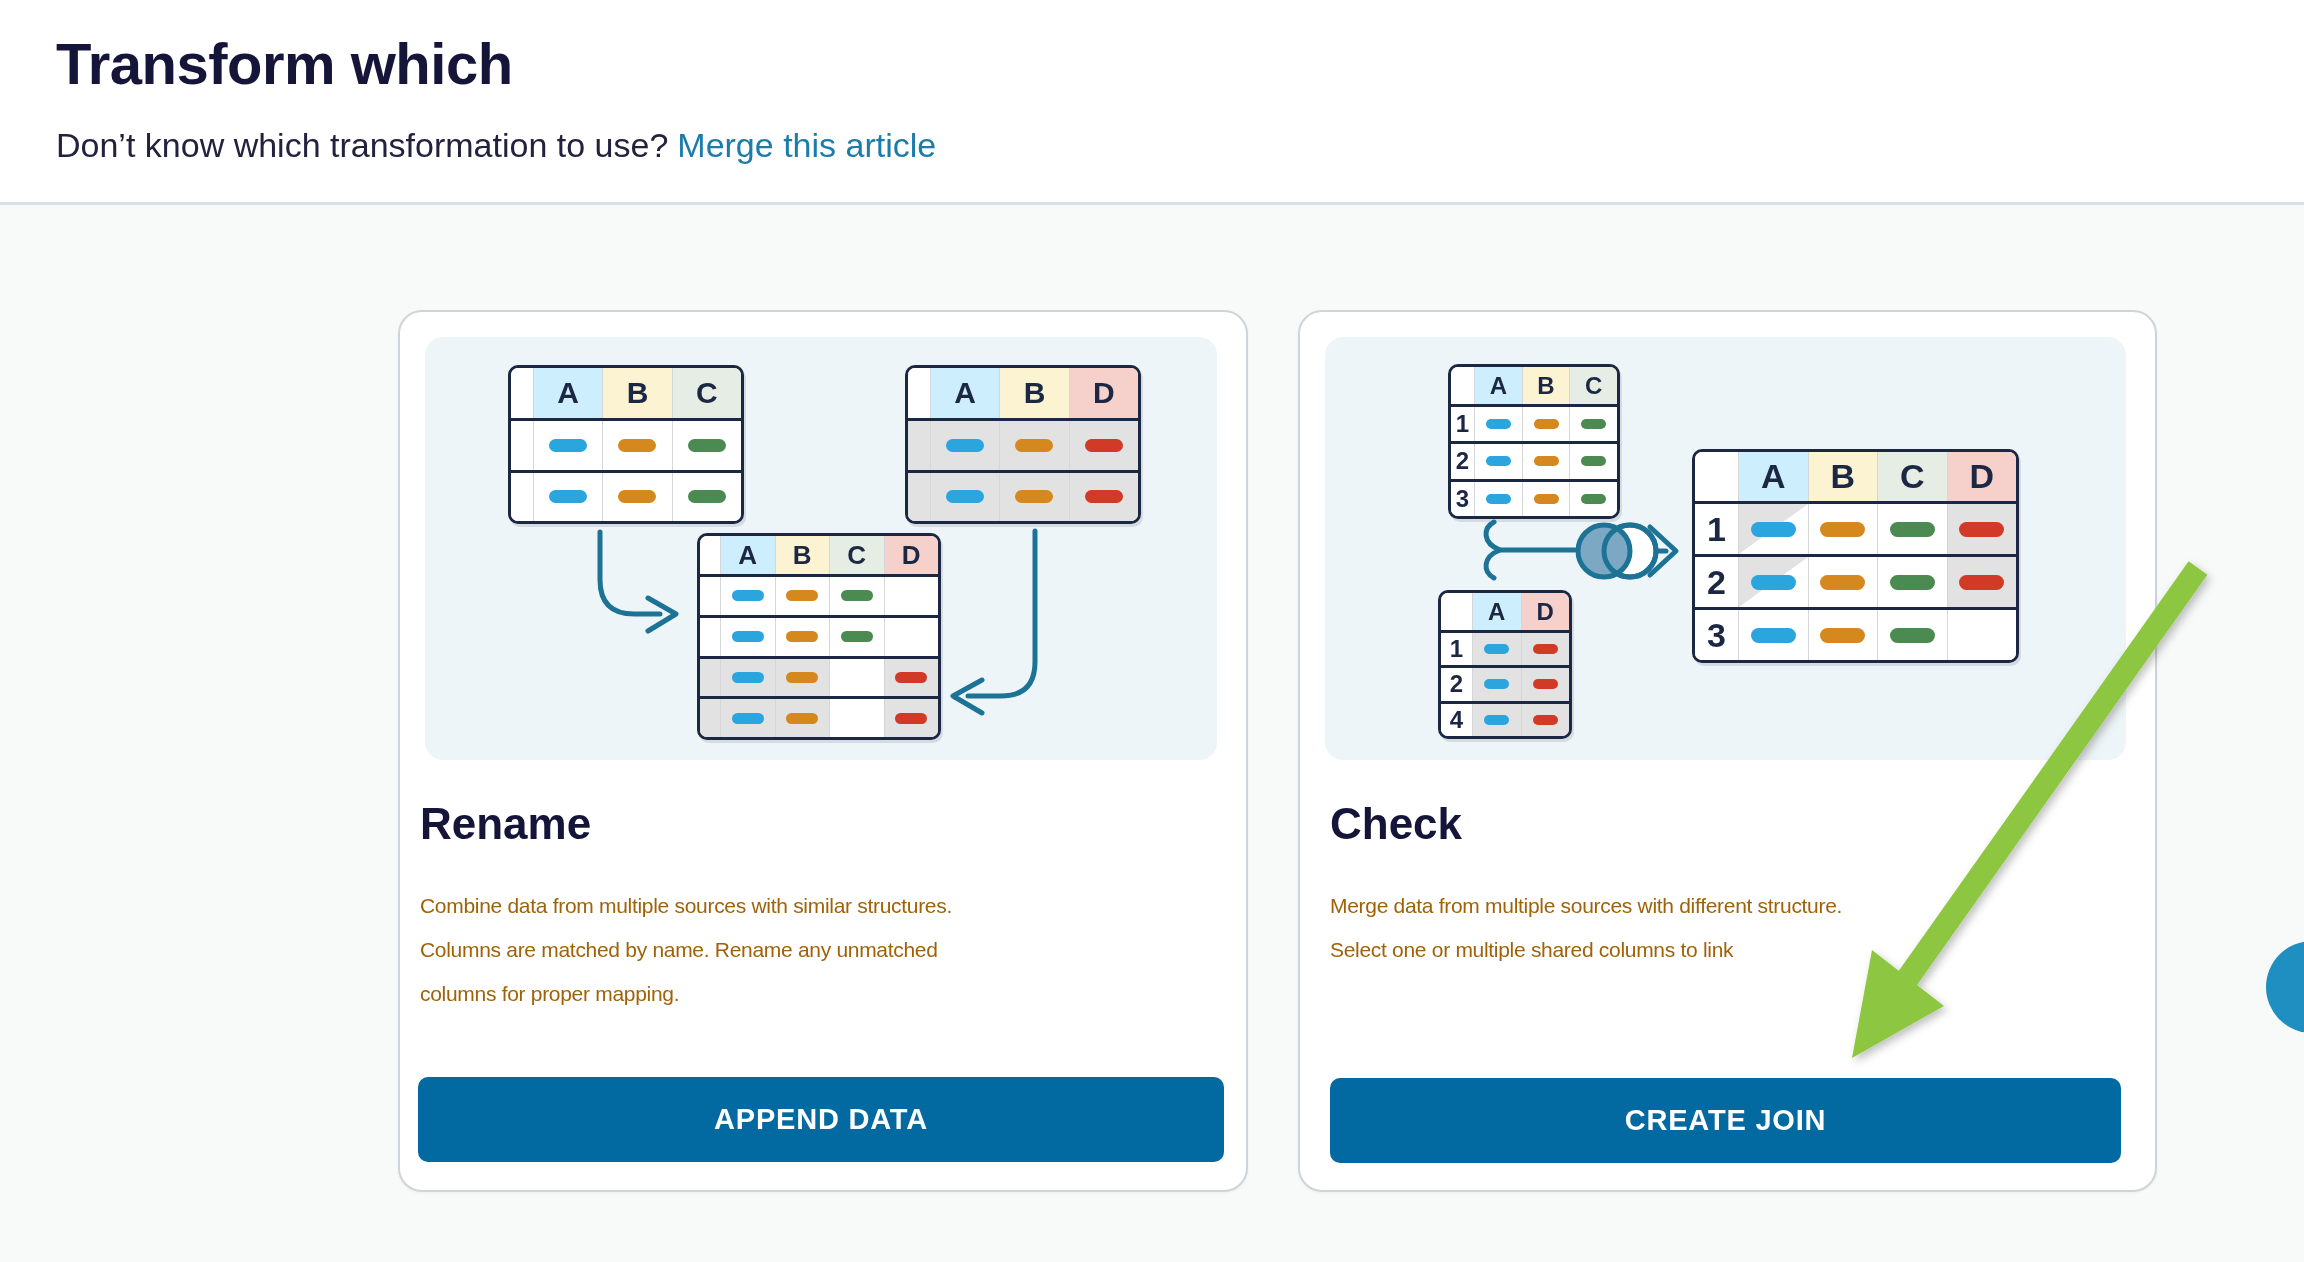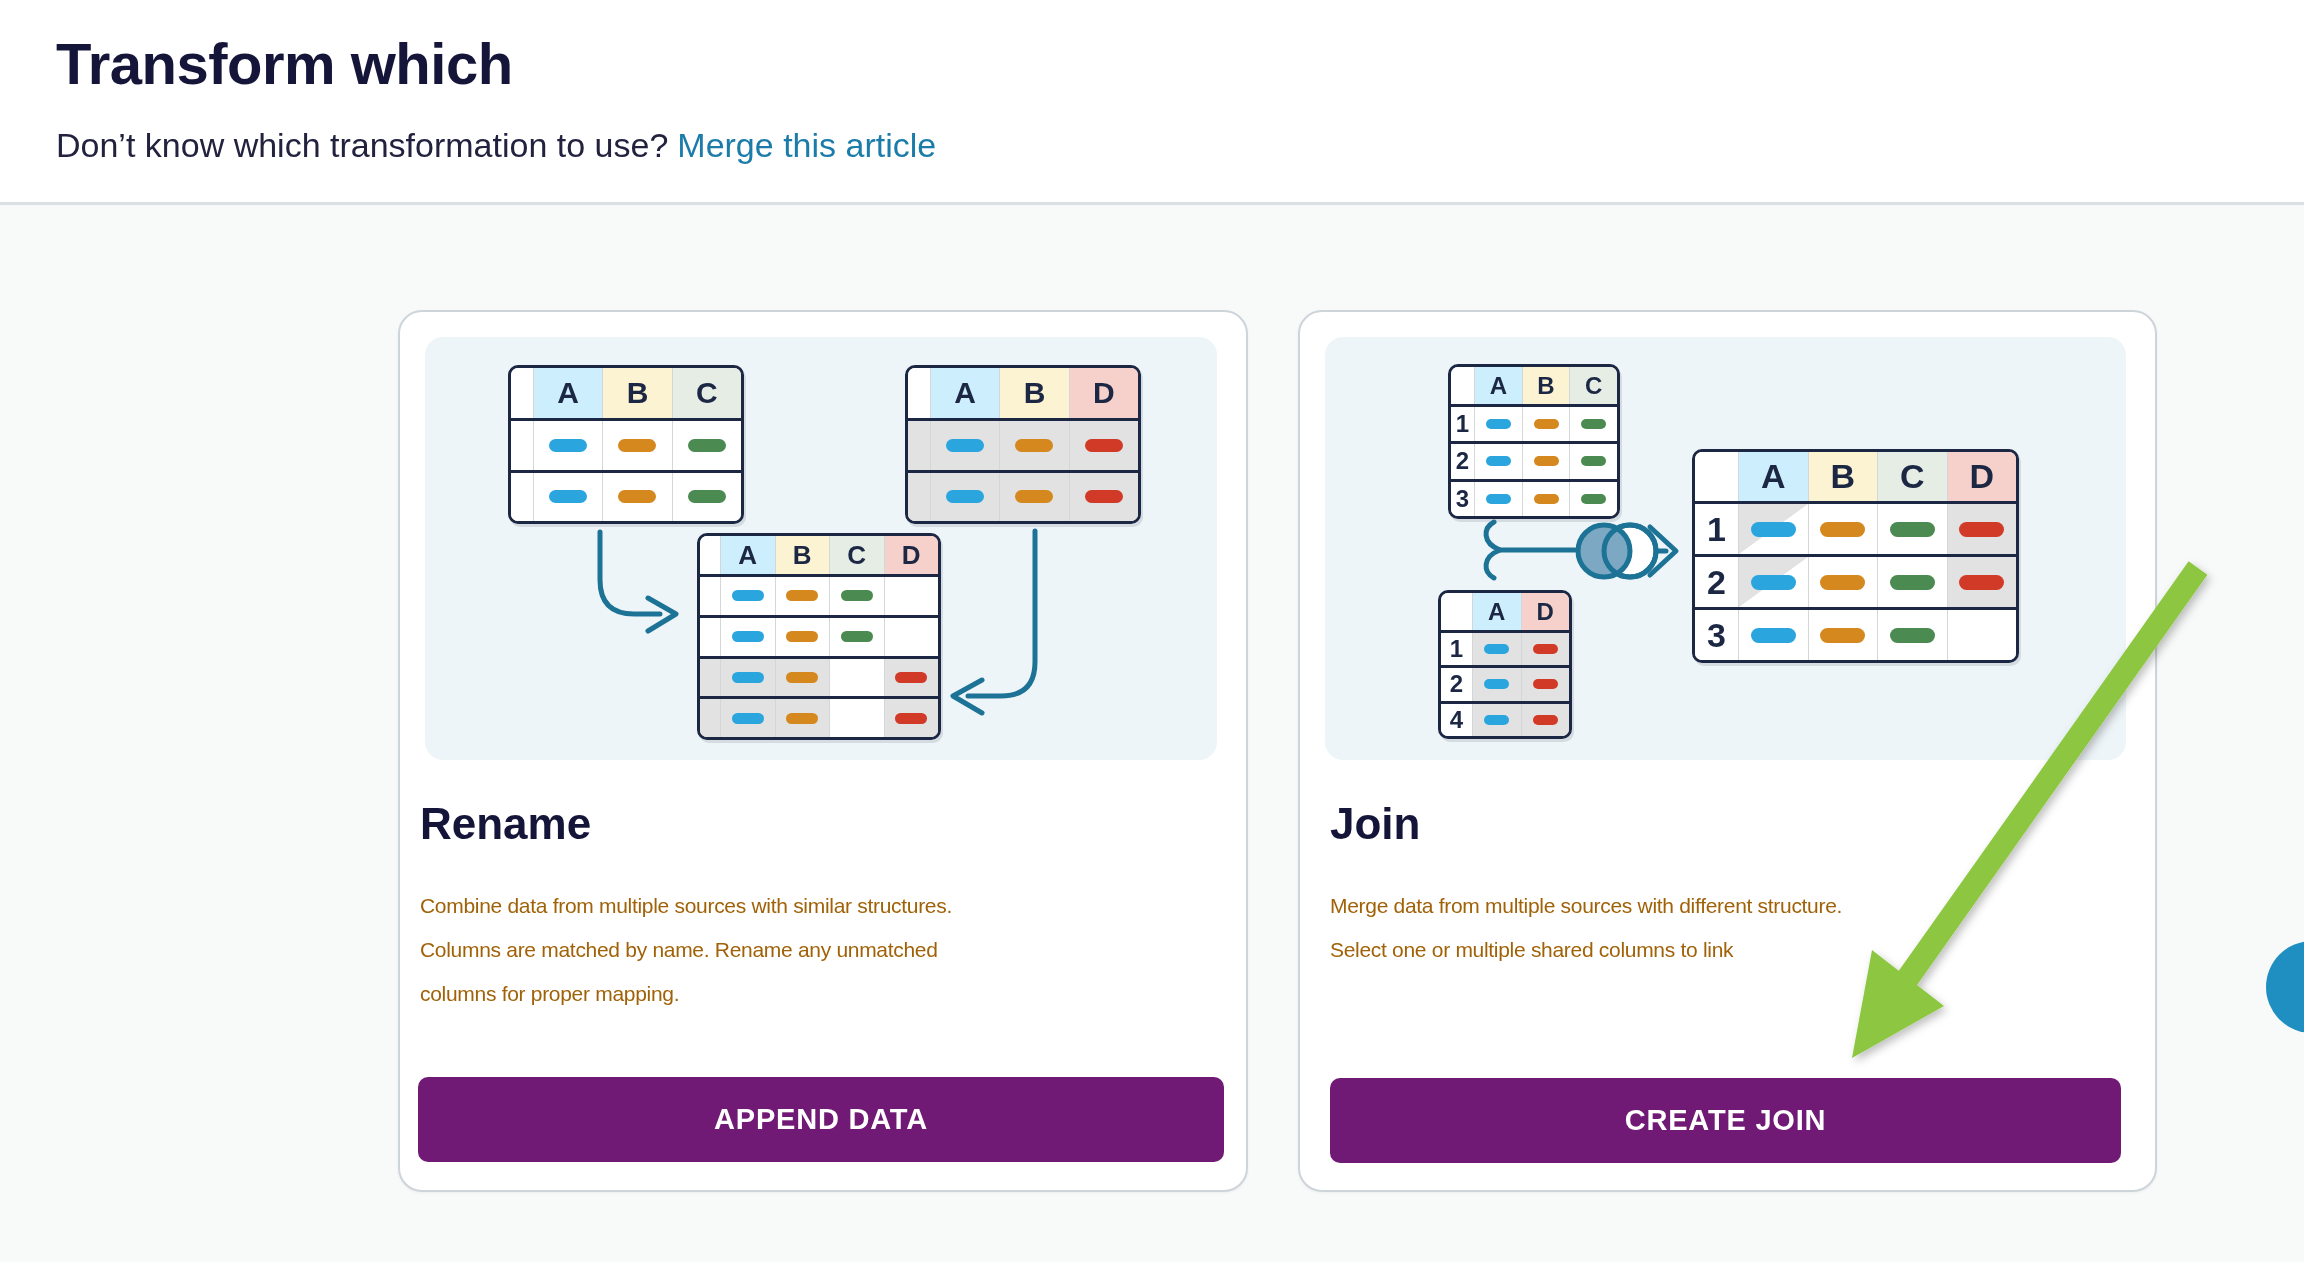--- a/index.html
+++ b/index.html
@@ -48,21 +48,21 @@
   .card-title.append{left:420px;top:802px;}
   .card-title.join{left:1330px;top:802px;}
   .card-body{
     font-size:21px;line-height:44px;color:#a16207;letter-spacing:-0.3px;
     white-space:pre-line;width:815px;
   }
   .card-body.append{left:420px;top:884px;}
   .card-body.join{left:1330px;top:884px;}
 
   .cta{
-    border:none;border-radius:10px;background:#701a75;color:#ffffff;
+    border:none;border-radius:10px;background:#0369a1;color:#ffffff;
     font-family:"Liberation Sans", sans-serif;
     font-size:29px;font-weight:700;letter-spacing:0.8px;cursor:pointer;
     display:flex;align-items:center;justify-content:center;
   }
   .cta.append{left:418px;top:1077px;width:806px;height:85px;}
   .cta.join{left:1330px;top:1078px;width:791px;height:85px;}
 
   
   .mt{
     position:absolute;display:flex;flex-direction:column;
@@ -370,21 +370,21 @@
         <div class="pill" style="background: rgb(75, 138, 81);"></div>
       </div>
       <div class="mt-cell"></div>
     </div>
   </div>
 
 <div class="abs card-title append">Rename</div>
 <div class="abs card-body append">Combine data from multiple sources with similar structures.
 Columns are matched by name. Rename any unmatched
 columns for proper mapping.</div>
-<div class="abs card-title join">Join</div>
+<div class="abs card-title join">Check</div>
 <div class="abs card-body join">Merge data from multiple sources with different structure.
 Select one or multiple shared columns to link</div>
 
 <button class="abs cta append">APPEND DATA</button>
 <button class="abs cta join">CREATE JOIN</button>
 
 <svg class="overlay" viewBox="0 0 2304 1262">
   <defs>
     <filter id="gshadow" x="-20%" y="-20%" width="140%" height="140%">
       <feDropShadow dx="3" dy="4" stdDeviation="4" flood-color="#000000" flood-opacity="0.25"></feDropShadow>

